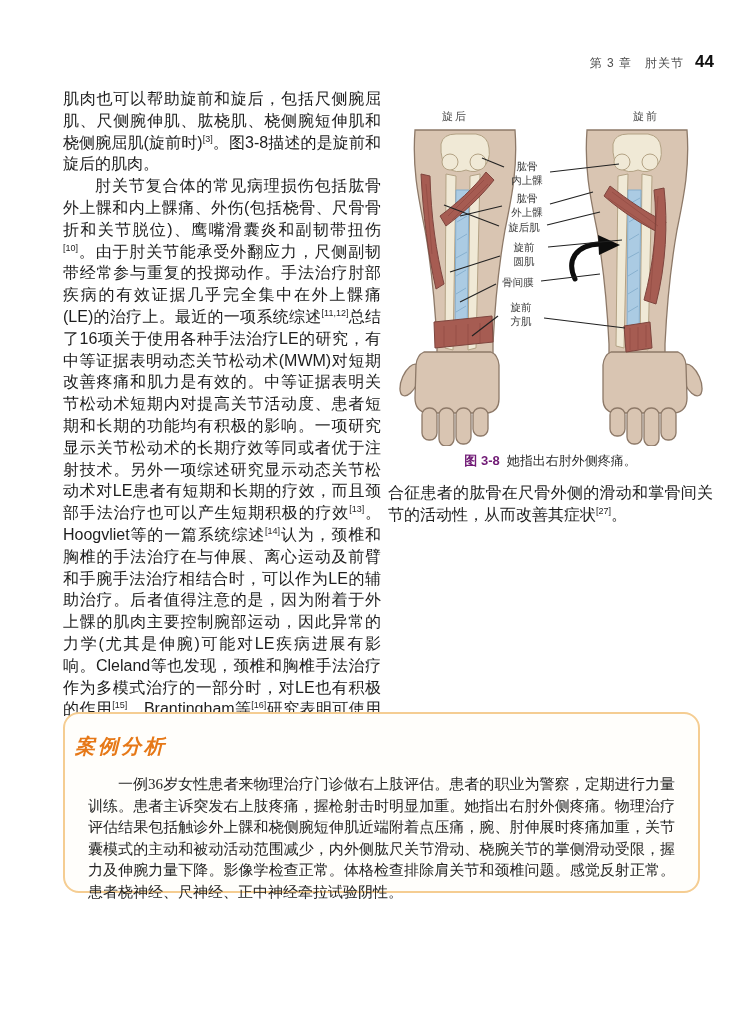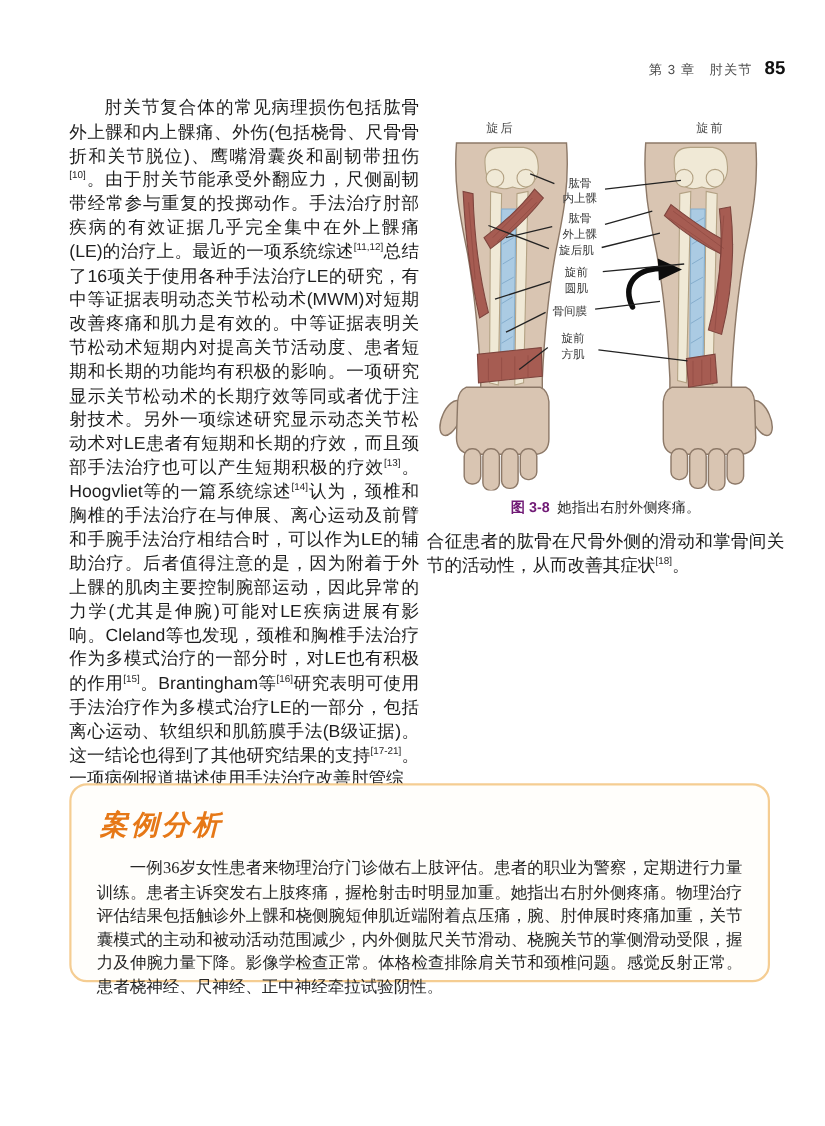--- a/index.html
+++ b/index.html
@@ -27,42 +27,43 @@
   .fig-label { margin-right:7px; font-weight:bold; }
 
   .fig-art text { font-size:10.5px; fill:#3a3a3a; }
   .fig-art .arm-title { font-size:11px; fill:#4a4a4a; letter-spacing:2px; }
 
   .case-box {
     position:absolute; left:63px; top:712px; width:637px; height:181px;
     border:2px solid; border-radius:16px; background:#fffefb; box-sizing:border-box;
   }
   .case-title {
-    margin:19px 0 0 26px; font-size:25px; font-weight:bold; font-style:italic;
+    margin:19px 0 0 10px; font-size:20px; font-weight:bold; font-style:italic;
     font-family:"Liberation Serif","DejaVu Serif",serif; letter-spacing:3px;
   }
   .case-text {
     margin:14px 23px 0 23px; font-size:15px; line-height:21.6px;
     font-family:"Liberation Serif","DejaVu Serif",serif;
     text-indent:2em; text-align:justify; color:#262626;
   }
 </style>
 </head>
 <body>
 
 <div class="page">
 
   <div class="edge-band" style="background-color: rgb(76, 138, 94);"></div>
 
   <header class="page-header">
     <span class="chap">第 3 章　肘关节</span>
-    <span class="pnum">85</span>
+    <span class="pnum">44</span>
   </header>
 
   <div class="col-left">
+    <p class="body-text">肌肉也可以帮助旋前和旋后，包括尺侧腕屈肌、尺侧腕伸肌、肱桡肌、桡侧腕短伸肌和桡侧腕屈肌(旋前时)<sup>[3]</sup>。图3-8描述的是旋前和旋后的肌肉。</p>
     <p class="body-text indent">肘关节复合体的常见病理损伤包括肱骨外上髁和内上髁痛、外伤(包括桡骨、尺骨骨折和关节脱位)、鹰嘴滑囊炎和副韧带扭伤<sup>[10]</sup>。由于肘关节能承受外翻应力，尺侧副韧带经常参与重复的投掷动作。手法治疗肘部疾病的有效证据几乎完全集中在外上髁痛(LE)的治疗上。最近的一项系统综述<sup>[11,12]</sup>总结了16项关于使用各种手法治疗LE的研究，有中等证据表明动态关节松动术(MWM)对短期改善疼痛和肌力是有效的。中等证据表明关节松动术短期内对提高关节活动度、患者短期和长期的功能均有积极的影响。一项研究显示关节松动术的长期疗效等同或者优于注射技术。另外一项综述研究显示动态关节松动术对LE患者有短期和长期的疗效，而且颈部手法治疗也可以产生短期积极的疗效<sup>[13]</sup>。Hoogvliet等的一篇系统综述<sup>[14]</sup>认为，颈椎和胸椎的手法治疗在与伸展、离心运动及前臂和手腕手法治疗相结合时，可以作为LE的辅助治疗。后者值得注意的是，因为附着于外上髁的肌肉主要控制腕部运动，因此异常的力学(尤其是伸腕)可能对LE疾病进展有影响。Cleland等也发现，颈椎和胸椎手法治疗作为多模式治疗的一部分时，对LE也有积极的作用<sup>[15]</sup>。Brantingham等<sup>[16]</sup>研究表明可使用手法治疗作为多模式治疗LE的一部分，包括离心运动、软组织和肌筋膜手法(B级证据)。这一结论也得到了其他研究结果的支持<sup>[17-21]</sup>。一项病例报道描述使用手法治疗改善肘管综</p>
   </div>
 
   <div class="col-right">
 
     <figure class="fig">
       <svg class="fig-art" width="310" height="342" viewBox="0 0 310 342" style="margin-left:8px; display:block;">
 
         <g>
           <text class="arm-title" x="59" y="16" text-anchor="middle">旋后</text>
@@ -164,21 +165,21 @@
           <text x="125" y="207">旋前</text>
           <text x="125" y="221">方肌</text>
         </g>
       </svg>
 
       <figcaption>
         <span class="fig-label" style="color: #701a75;">图 3-8</span><span>她指出右肘外侧疼痛。</span>
       </figcaption>
     </figure>
 
-    <p class="body-text">合征患者的肱骨在尺骨外侧的滑动和掌骨间关节的活动性，从而改善其症状<sup>[18]</sup>。</p>
+    <p class="body-text">合征患者的肱骨在尺骨外侧的滑动和掌骨间关节的活动性，从而改善其症状<sup>[27]</sup>。</p>
   </div>
 
   <section class="case-box" style="border-color: rgb(245, 205, 146);">
     <h2 class="case-title" style="color: rgb(230, 120, 23);">案例分析</h2>
     <p class="case-text">一例36岁女性患者来物理治疗门诊做右上肢评估。患者的职业为警察，定期进行力量训练。患者主诉突发右上肢疼痛，握枪射击时明显加重。她指出右肘外侧疼痛。物理治疗评估结果包括触诊外上髁和桡侧腕短伸肌近端附着点压痛，腕、肘伸展时疼痛加重，关节囊模式的主动和被动活动范围减少，内外侧肱尺关节滑动、桡腕关节的掌侧滑动受限，握力及伸腕力量下降。影像学检查正常。体格检查排除肩关节和颈椎问题。感觉反射正常。患者桡神经、尺神经、正中神经牵拉试验阴性。</p>
   </section>
 
 </div>
 
 </body></html>

